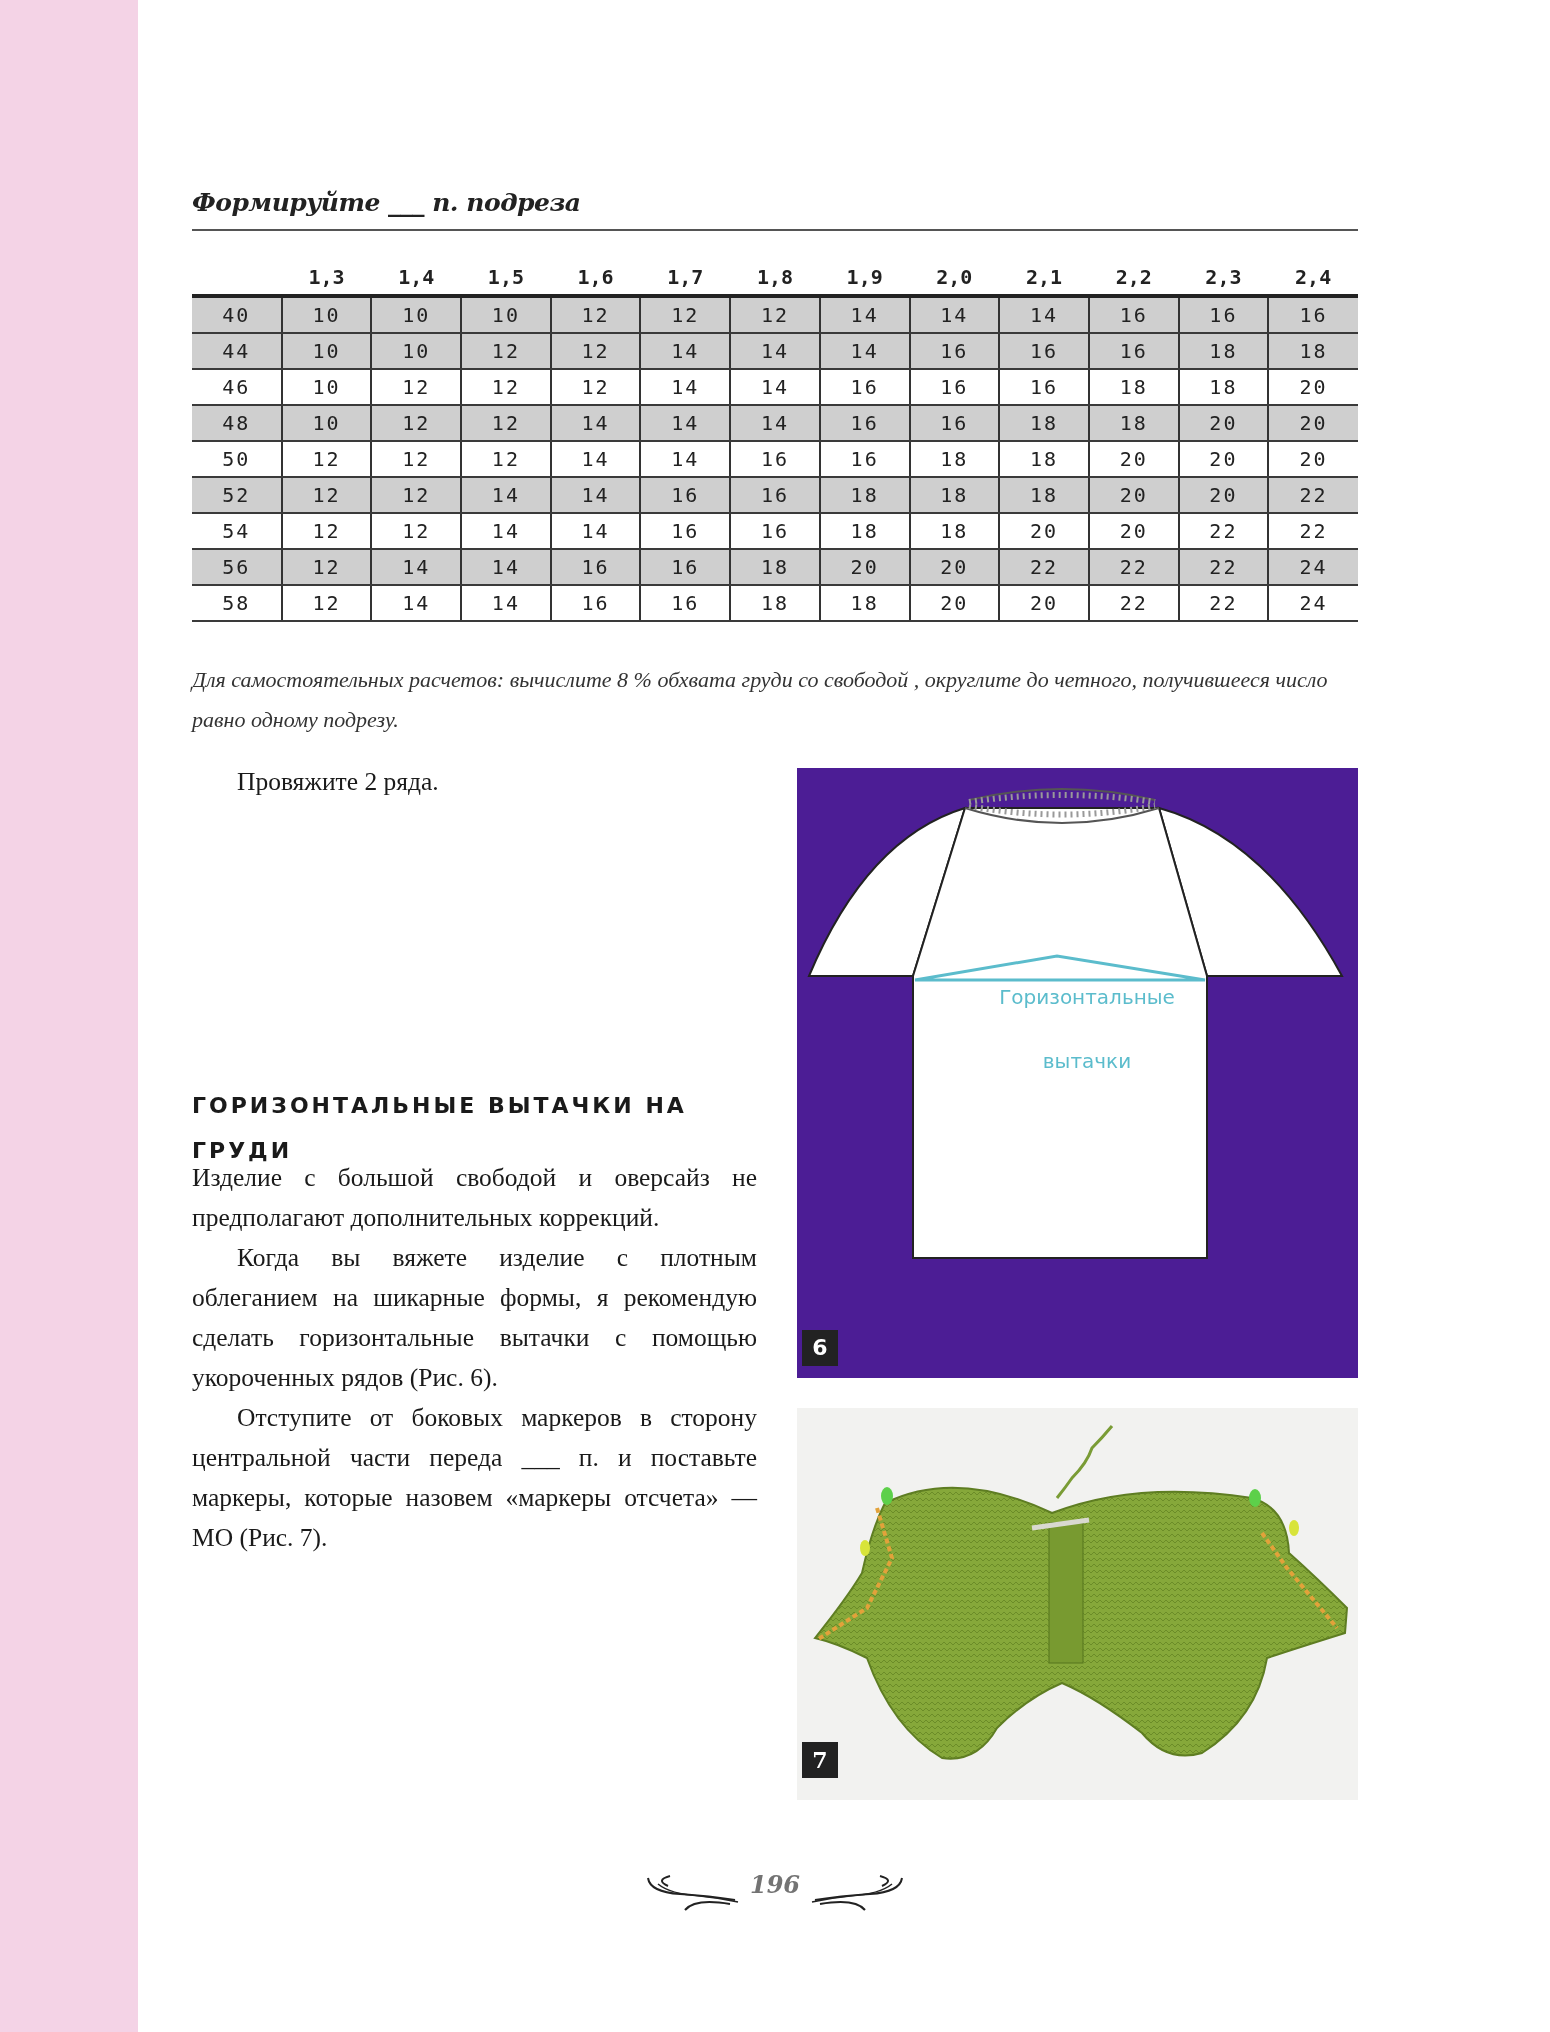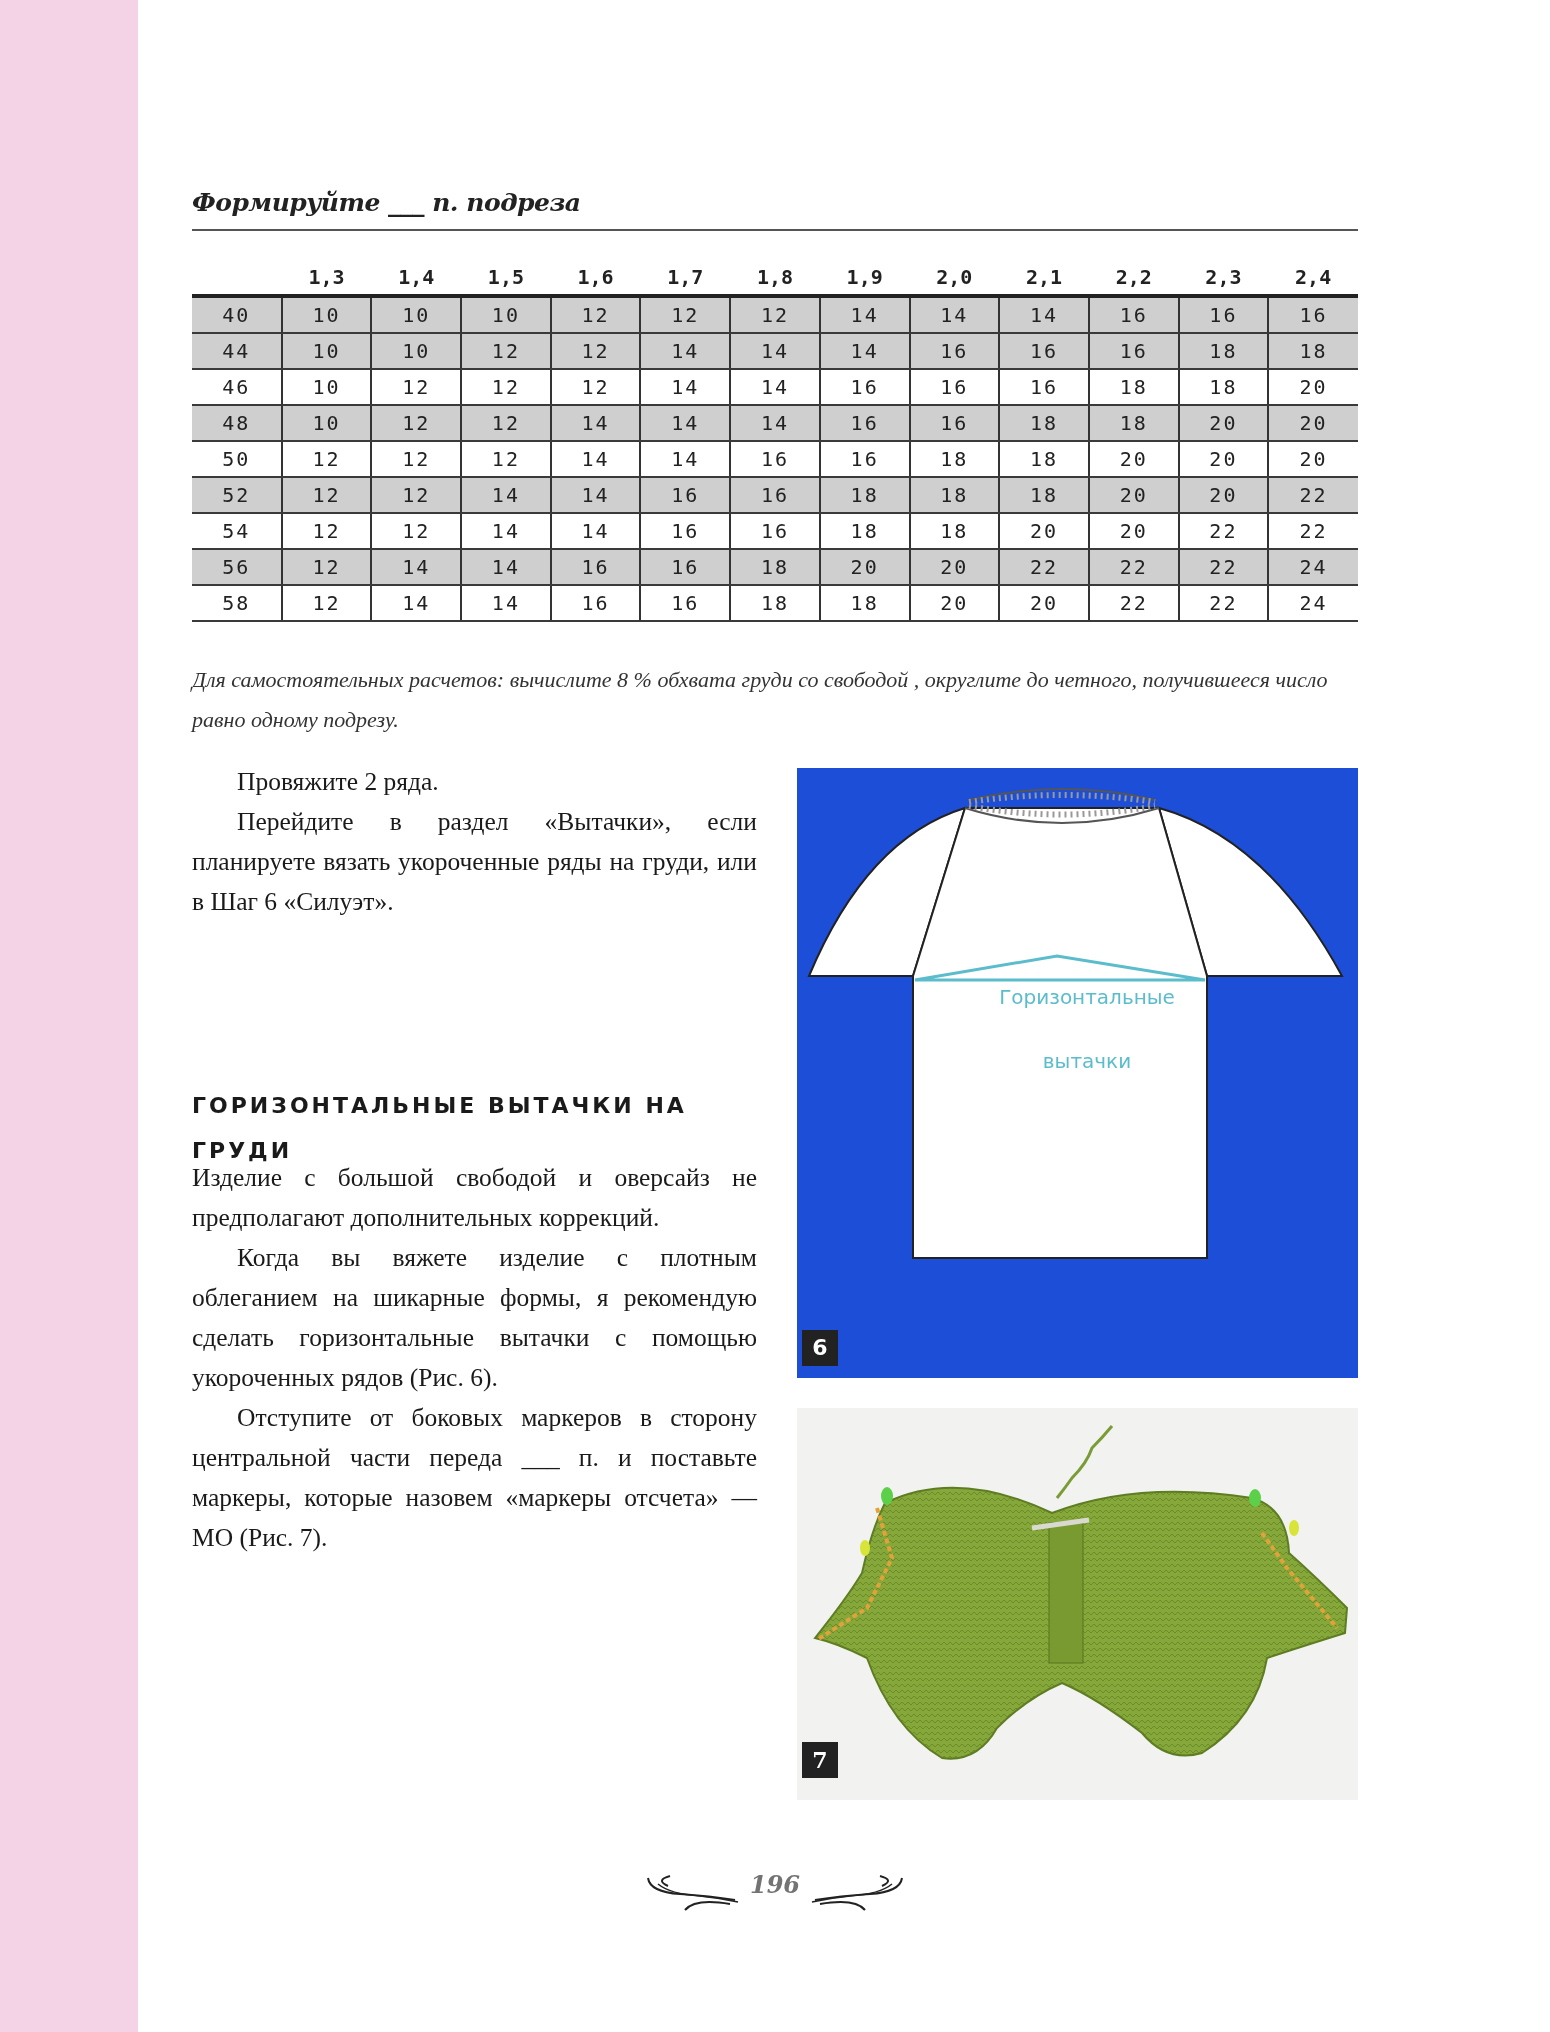--- a/index.html
+++ b/index.html
@@ -10,21 +10,21 @@
   table.grid { position:absolute; left:192px; top:260px; width:1166px; border-collapse:collapse; font-family:"DejaVu Sans Mono", monospace; table-layout:fixed; }
   table.grid th { height:34px; font-size:20px; font-weight:bold; text-align:center; color:#222; padding:0; border-bottom:4px solid #222; }
   table.grid td { height:34px; font-size:20px; text-align:center; color:#222; padding:0; border-bottom:2px solid #3a3a3a; border-left:2px solid #333; letter-spacing:2px; }
   table.grid td:first-child { border-left:none; }
   table.grid tr.shaded td { background:#cfcfcf; }
   .footnote { position:absolute; left:192px; top:660px; width:1175px; font-family:"Liberation Serif", serif; font-style:italic; font-size:22px; line-height:40px; color:#333; }
   .body-text { position:absolute; left:192px; width:565px; font-size:25.5px; line-height:40px; color:#1a1a1a; text-align:justify; }
   .body-text p { margin:0; }
   .body-text p.indent { text-indent:45px; }
   .section-heading { position:absolute; left:192px; top:1083px; width:565px; font-family:"DejaVu Sans", sans-serif; font-weight:bold; font-size:22px; line-height:45px; letter-spacing:3px; text-transform:uppercase; color:#1a1a1a; font-variant:small-caps; }
-  .fig6 { position:absolute; left:797px; top:768px; width:561px; height:610px; background:#1d4ed8; }
+  .fig6 { position:absolute; left:797px; top:768px; width:561px; height:610px; background:#4c1d95; }
   .fig7 { position:absolute; left:797px; top:1408px; width:561px; height:392px; background:#f2f2f0; overflow:hidden; }
   .fig-num { position:absolute; left:0; bottom:0; width:36px; height:36px; background:#222; color:#fff; font-family:"DejaVu Sans", sans-serif; font-weight:bold; font-size:22px; text-align:center; line-height:36px; }
   .fig6 .fig-num { bottom:12px; left:5px; }
   .fig7 .fig-num { bottom:22px; left:5px; font-family:"DejaVu Serif", serif; }
   .dart-label { position:absolute; left:140px; width:300px; text-align:center; font-family:"DejaVu Sans", sans-serif; font-size:20px; line-height:27px; color:#5bbccc; }
   .page-number-wrap { position:absolute; left:640px; top:1868px; width:270px; height:50px; }
   .page-number { position:absolute; left:0; width:270px; top:2px; text-align:center; font-family:"DejaVu Serif", serif; font-style:italic; font-weight:bold; font-size:24px; color:#737373; }
 </style>
 </head>
 <body>
@@ -188,21 +188,20 @@
         <td>22</td>
         <td>24</td>
       </tr>
     </tbody>
 </table>
 
 <div class="footnote">Для самостоятельных расчетов: вычислите 8 % обхвата груди со свободой , округлите до четного, получившееся число равно одному подрезу.</div>
 
 <div class="body-text" style="top:762px;">
   <p class="indent">Провяжите 2 ряда.</p>
-  <p class="indent">Перейдите в раздел «Вытачки», если планируете вязать укороченные ряды на груди, или в Шаг 6 «Силуэт».</p>
 </div>
 
 <div class="section-heading">Горизонтальные вытачки на груди</div>
 
 <div class="body-text" style="top:1158px;">
   <p>Изделие с большой свободой и оверсайз не предполагают дополнительных коррекций.</p>
   <p class="indent">Когда вы вяжете изделие с плотным облеганием на шикарные формы, я рекомендую сделать горизонтальные вытачки с помощью укороченных рядов (Рис. 6).</p>
   <p class="indent">Отступите от боковых маркеров в сторону центральной части переда ___ п. и поставьте маркеры, которые назовем «маркеры отсчета» — МО (Рис. 7).</p>
 </div>
 

